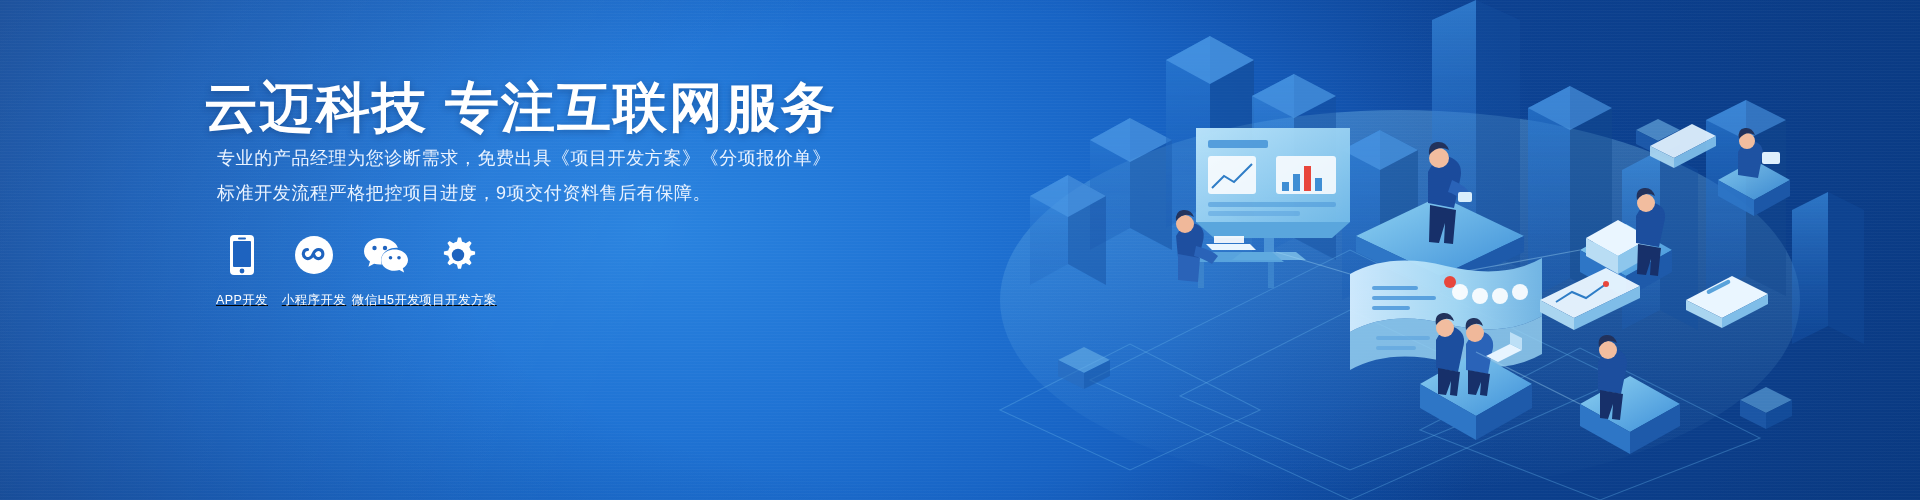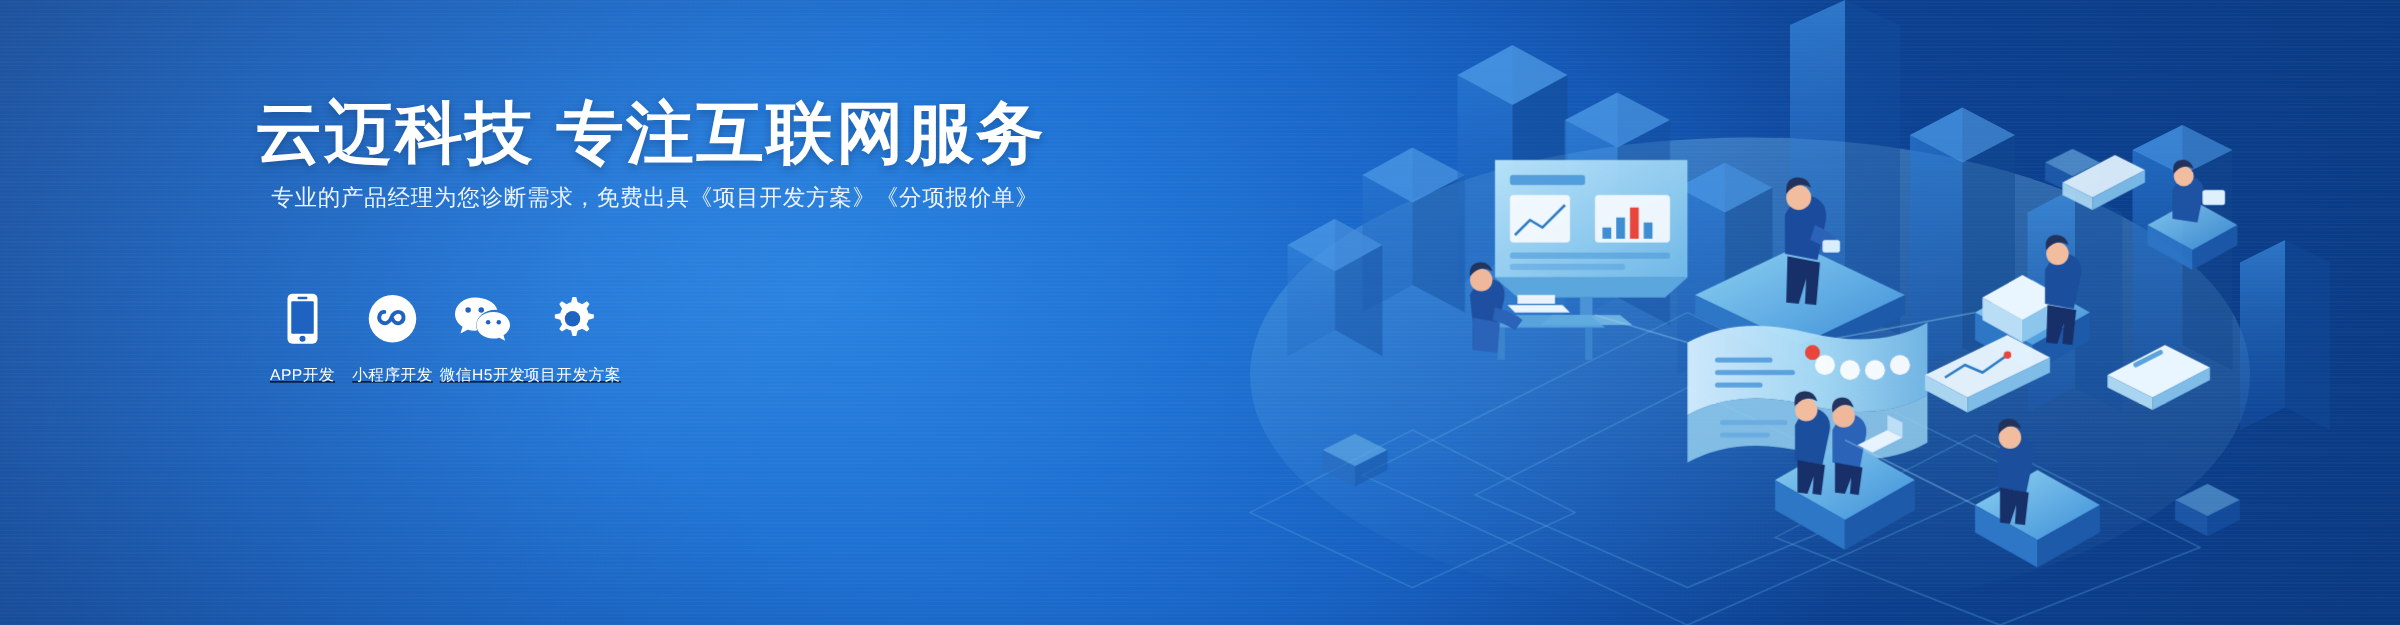--- a/index.html
+++ b/index.html
@@ -315,20 +315,21 @@
   <div class="sheen"></div>
   <div class="vign"></div>
   <div class="grain"></div>
 
   <div class="content">
 
     <div class="headline">云迈科技 专注互联网服务</div>
 
     <div class="sub sub1">专业的产品经理为您诊断需求，免费出具《项目开发方案》《分项报价单》</div>
 
+    <div class="sub sub2">标准开发流程严格把控项目进度，9项交付资料售后有保障。</div>
 
     <div class="services">
 
       <div class="svc">
         <span class="glyph">
           <svg width="26" height="42" viewBox="0 0 26 42" xmlns="http://www.w3.org/2000/svg">
             <rect x="1" y="1" width="24" height="40" rx="4" fill="#ffffff"></rect>
             <rect x="4" y="7" width="18" height="26" rx="1" fill="#1e63bf"></rect>
             <rect x="9" y="3.4" width="8" height="2" rx="1" fill="#1e63bf"></rect>
             <circle cx="13" cy="37" r="2.4" fill="#1e63bf"></circle>

